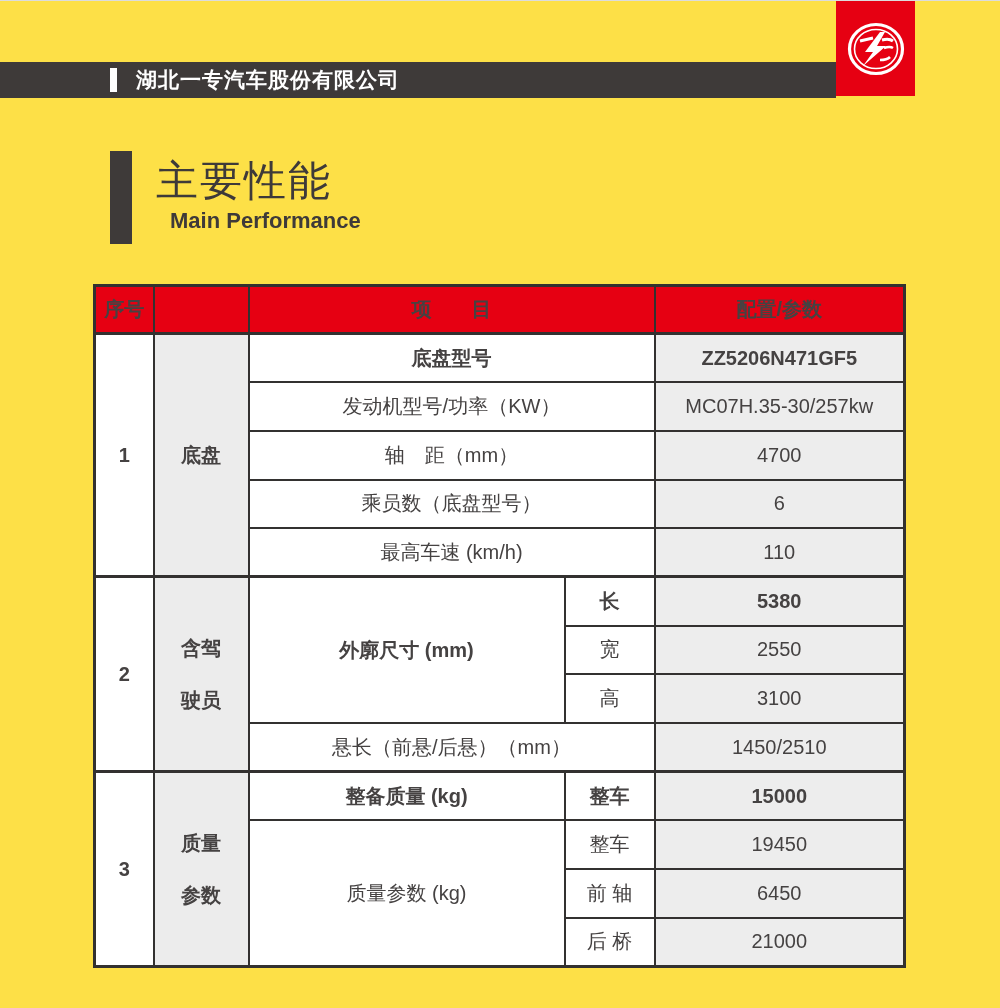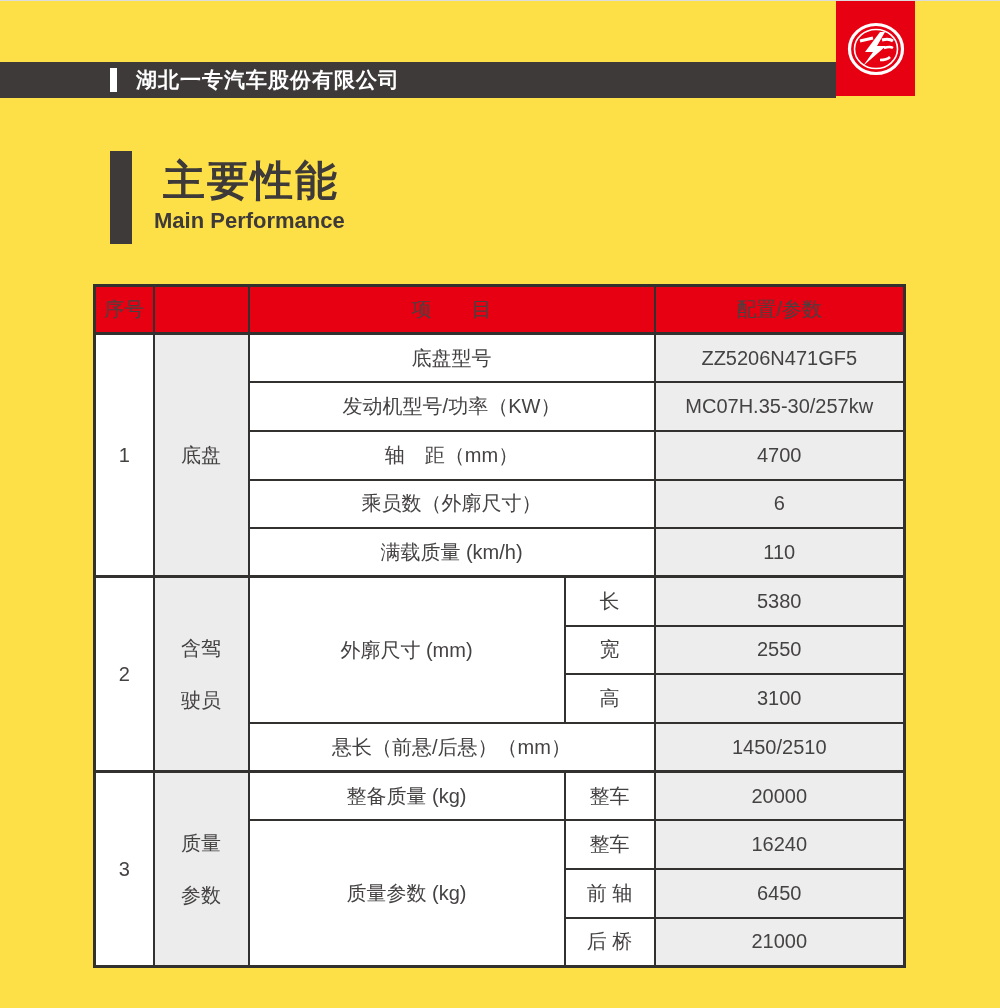--- a/index.html
+++ b/index.html
@@ -20,34 +20,34 @@
                background:var(--bar-dark);display:flex;align-items:center;}
   .company-tick{width:7px;height:24px;background:#ffffff;margin-left:110px;flex:0 0 auto;}
   .company-name{color:#ffffff;font-size:21px;font-weight:bold;margin-left:19px;
                 letter-spacing:1px;white-space:nowrap;}
   .logo-square{position:absolute;left:836px;top:0;width:79px;height:95px;
                background:var(--accent-red);display:flex;align-items:center;justify-content:center;}
   .logo-square svg{display:block;}
   
   .title-block{position:absolute;left:110px;top:150px;}
   .title-bar{position:absolute;left:0;top:0;width:22px;height:93px;background:var(--bar-dark);}
-  .title-zh{position:absolute;left:53px;top:2px;font-size:42px;font-weight:bold;
+  .title-zh{position:absolute;left:46px;top:2px;font-size:42px;font-weight:normal;
             color:var(--bar-dark);letter-spacing:2px;white-space:nowrap;}
-  .title-en{position:absolute;left:44px;top:57px;font-size:22px;font-weight:bold;
+  .title-en{position:absolute;left:60px;top:57px;font-size:22px;font-weight:bold;
             color:var(--bar-dark);white-space:nowrap;}
   
   table.spec{position:absolute;left:93px;top:283px;width:810px;
              border-collapse:collapse;table-layout:fixed;}
   table.spec td{border:2px solid var(--border-dark);text-align:center;vertical-align:middle;
                 font-size:20px;color:var(--text-dark);overflow:hidden;}
   table.spec{border:3px solid var(--border-dark);}
   tr.spec-row{height:48.7px;}
   tr.head-row{height:48px;}
-  tr.section-start td{border-top:3px solid var(--border-dark);}
-  td.th{background:var(--accent-red);color:#ffffff;font-weight:normal;font-size:20px;}
+  tr.section-start td{border-top:3px solid var(--border-dark);font-weight:bold;}
+  td.th{background:var(--accent-red);color:#ffffff;font-weight:bold;font-size:20px;}
   td.idx{background:#ffffff;font-size:22px;}
   td.cat{background:var(--cat-gray);font-size:21px;line-height:52px;padding:0 23px;}
   td.item{background:#ffffff;}
   td.sub{background:#ffffff;}
   td.val{background:var(--cell-gray);font-size:20px;color:#3d3b3b;}
 </style>
 </head>
 <body>
 
 <div class="page">
@@ -102,25 +102,25 @@
     </tr>
     <tr class="spec-row">
       <td class="item" colspan="2">发动机型号/功率（KW）</td>
       <td class="val">MC07H.35-30/257kw</td>
     </tr>
     <tr class="spec-row">
       <td class="item" colspan="2">轴　距（mm）</td>
       <td class="val">4700</td>
     </tr>
     <tr class="spec-row">
-      <td class="item" colspan="2">乘员数（外廓尺寸）</td>
+      <td class="item" colspan="2">乘员数（底盘型号）</td>
       <td class="val">6</td>
     </tr>
     <tr class="spec-row">
-      <td class="item" colspan="2">满载质量 (km/h)</td>
+      <td class="item" colspan="2">最高车速 (km/h)</td>
       <td class="val">110</td>
     </tr>
 
     <tr class="spec-row section-start">
       <td class="idx" rowspan="4">2</td>
       <td class="cat" rowspan="4">含驾驶员</td>
       <td class="item" rowspan="3">外廓尺寸 (mm)</td>
       <td class="sub">长</td>
       <td class="val">5380</td>
     </tr>
@@ -135,26 +135,26 @@
     <tr class="spec-row">
       <td class="item" colspan="2">悬长（前悬/后悬）（mm）</td>
       <td class="val">1450/2510</td>
     </tr>
 
     <tr class="spec-row section-start">
       <td class="idx" rowspan="4">3</td>
       <td class="cat" rowspan="4">质量参数</td>
       <td class="item">整备质量 (kg)</td>
       <td class="sub">整车</td>
-      <td class="val">20000</td>
+      <td class="val">15000</td>
     </tr>
     <tr class="spec-row">
       <td class="item" rowspan="3">质量参数 (kg)</td>
       <td class="sub">整车</td>
-      <td class="val">16240</td>
+      <td class="val">19450</td>
     </tr>
     <tr class="spec-row">
       <td class="sub">前 轴</td>
       <td class="val">6450</td>
     </tr>
     <tr class="spec-row">
       <td class="sub">后 桥</td>
       <td class="val">21000</td>
     </tr>
   </tbody>

